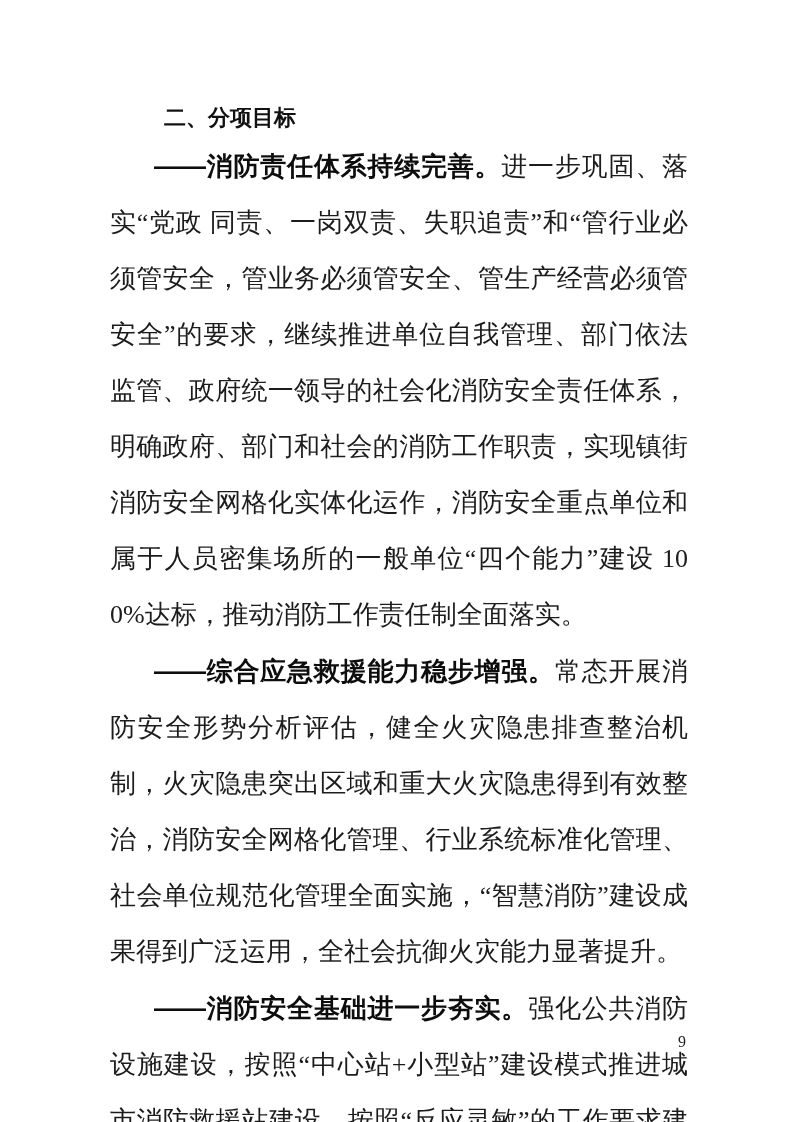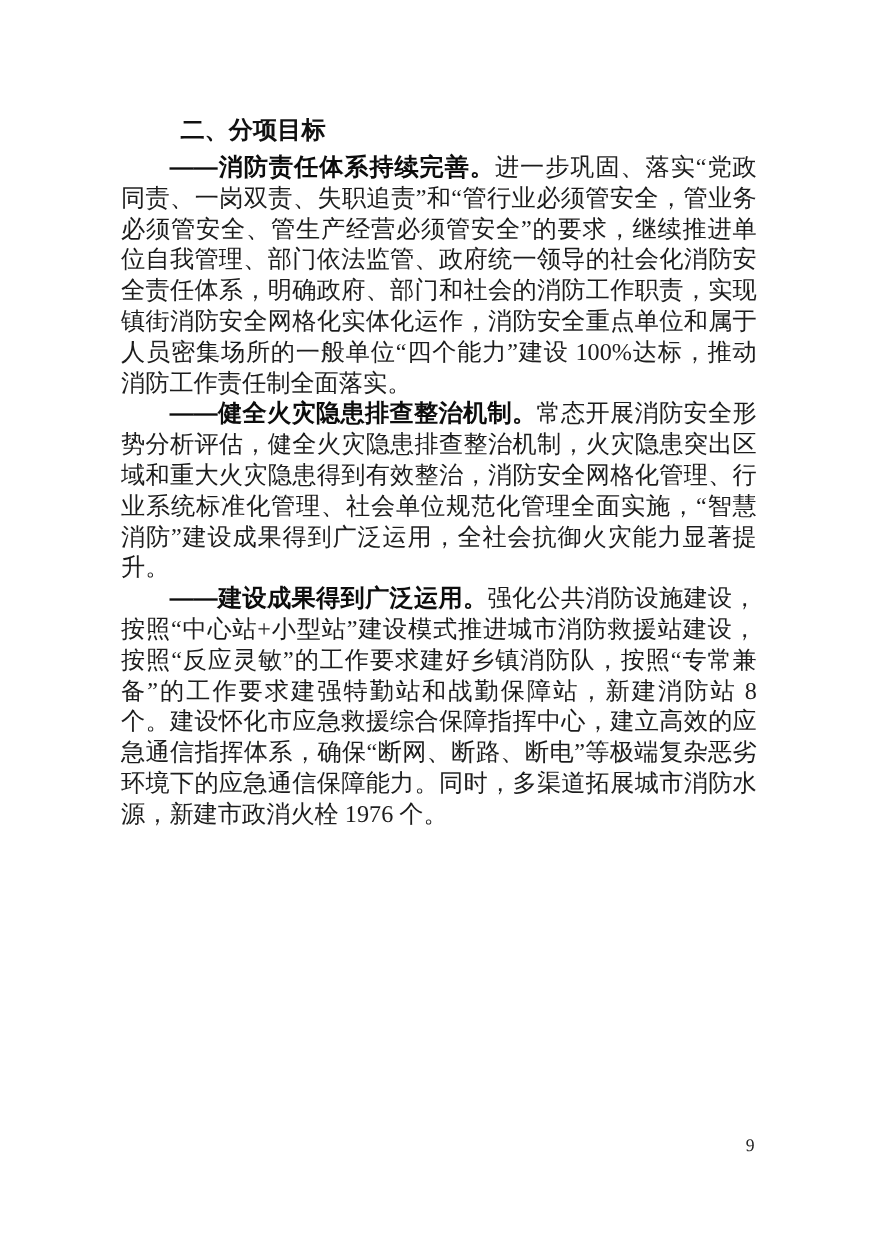--- a/index.html
+++ b/index.html
@@ -27,22 +27,22 @@
     font-family: "Liberation Sans", "DejaVu Sans", sans-serif;
     font-weight: 700;
     font-size: 22px;
     line-height: 40px;
     text-indent: 54px;
     color: #111111;
     text-align: left;
   }
   .para {
     margin: 0;
-    font-size: 22px;
-    line-height: 28px;
+    font-size: 26px;
+    line-height: 56px;
     text-align: justify;
     text-indent: 44px;
     word-break: break-all;
     color: #1c1c1c;
   }
   .para .lead {
     font-family: "Liberation Sans", "DejaVu Sans", sans-serif;
     font-weight: 700;
     color: #0d0d0d;
   }
@@ -61,21 +61,21 @@
 </head>
 <body>
 
 <div class="page">
   <div class="content">
 
     <h2 class="heading">二、分项目标</h2>
 
     <p class="para"><span class="lead">——消防责任体系持续完善。</span><span>进一步巩固、落实“党政 同责、一岗双责、失职追责”和“管行业必须管安全，管业务必须管安全、管生产经营必须管安全”的要求，继续推进单位自我管理、部门依法监管、政府统一领导的社会化消防安全责任体系，明确政府、部门和社会的消防工作职责，实现镇街消防安全网格化实体化运作，消防安全重点单位和属于人员密集场所的一般单位“四个能力”建设 100%达标，推动消防工作责任制全面落实。</span></p>
 
-    <p class="para"><span class="lead">——健全火灾隐患排查整治机制。</span><span>常态开展消防安全形势分析评估，健全火灾隐患排查整治机制，火灾隐患突出区域和重大火灾隐患得到有效整治，消防安全网格化管理、行业系统标准化管理、社会单位规范化管理全面实施，“智慧消防”建设成果得到广泛运用，全社会抗御火灾能力显著提升。</span></p>
+    <p class="para"><span class="lead">——综合应急救援能力稳步增强。</span><span>常态开展消防安全形势分析评估，健全火灾隐患排查整治机制，火灾隐患突出区域和重大火灾隐患得到有效整治，消防安全网格化管理、行业系统标准化管理、社会单位规范化管理全面实施，“智慧消防”建设成果得到广泛运用，全社会抗御火灾能力显著提升。</span></p>
 
-    <p class="para"><span class="lead">——建设成果得到广泛运用。</span><span>强化公共消防设施建设，按照“中心站+小型站”建设模式推进城市消防救援站建设，按照“反应灵敏”的工作要求建好乡镇消防队，按照“专常兼备”的工作要求建强特勤站和战勤保障站，新建消防站 8 个。建设怀化市应急救援综合保障指挥中心，建立高效的应急通信指挥体系，确保“断网、断路、断电”等极端复杂恶劣环境下的应急通信保障能力。同时，多渠道拓展城市消防水源，新建市政消火栓 1976 个。</span></p>
+    <p class="para"><span class="lead">——消防安全基础进一步夯实。</span><span>强化公共消防设施建设，按照“中心站+小型站”建设模式推进城市消防救援站建设，按照“反应灵敏”的工作要求建好乡镇消防队，按照“专常兼备”的工作要求建强特勤站和战勤保障站，新建消防站 8 个。建设怀化市应急救援综合保障指挥中心，建立高效的应急通信指挥体系，确保“断网、断路、断电”等极端复杂恶劣环境下的应急通信保障能力。同时，多渠道拓展城市消防水源，新建市政消火栓 1976 个。</span></p>
 
 
   </div>
 
   <div class="pagenum">9</div>
 </div>
 
 </body></html>

